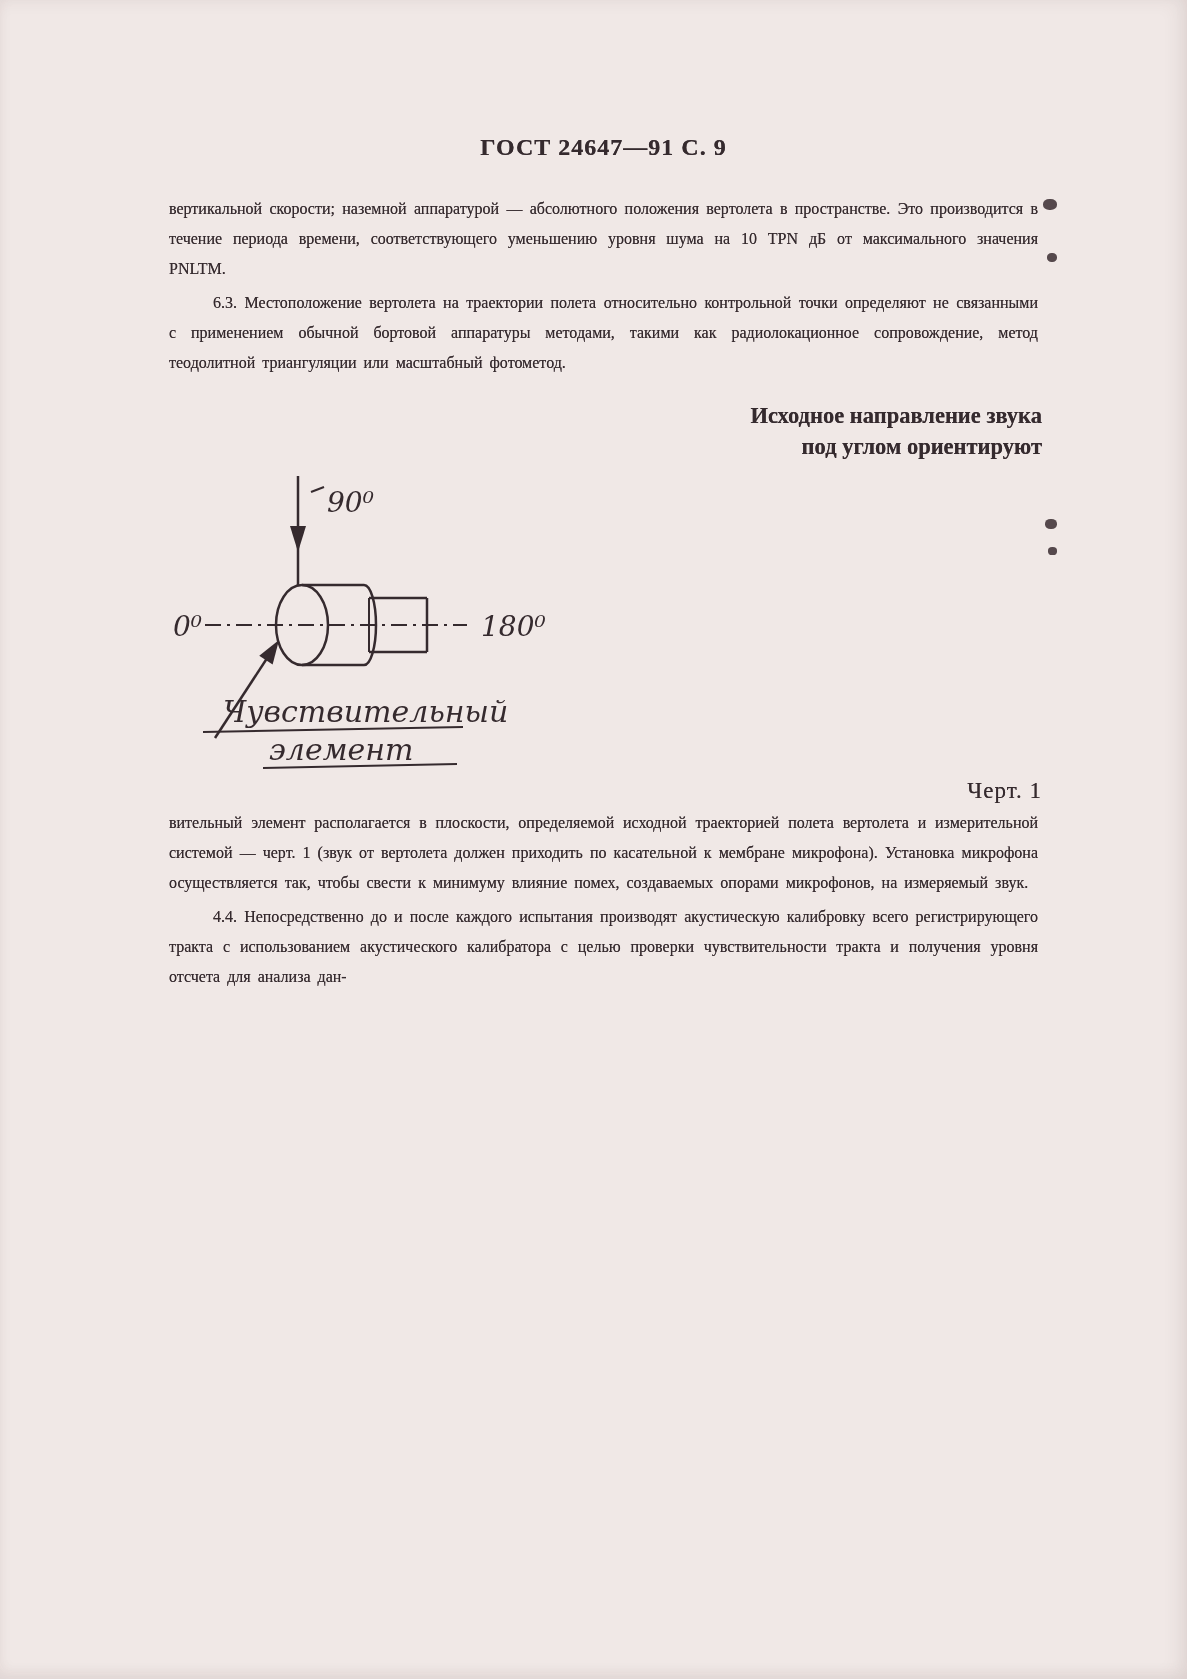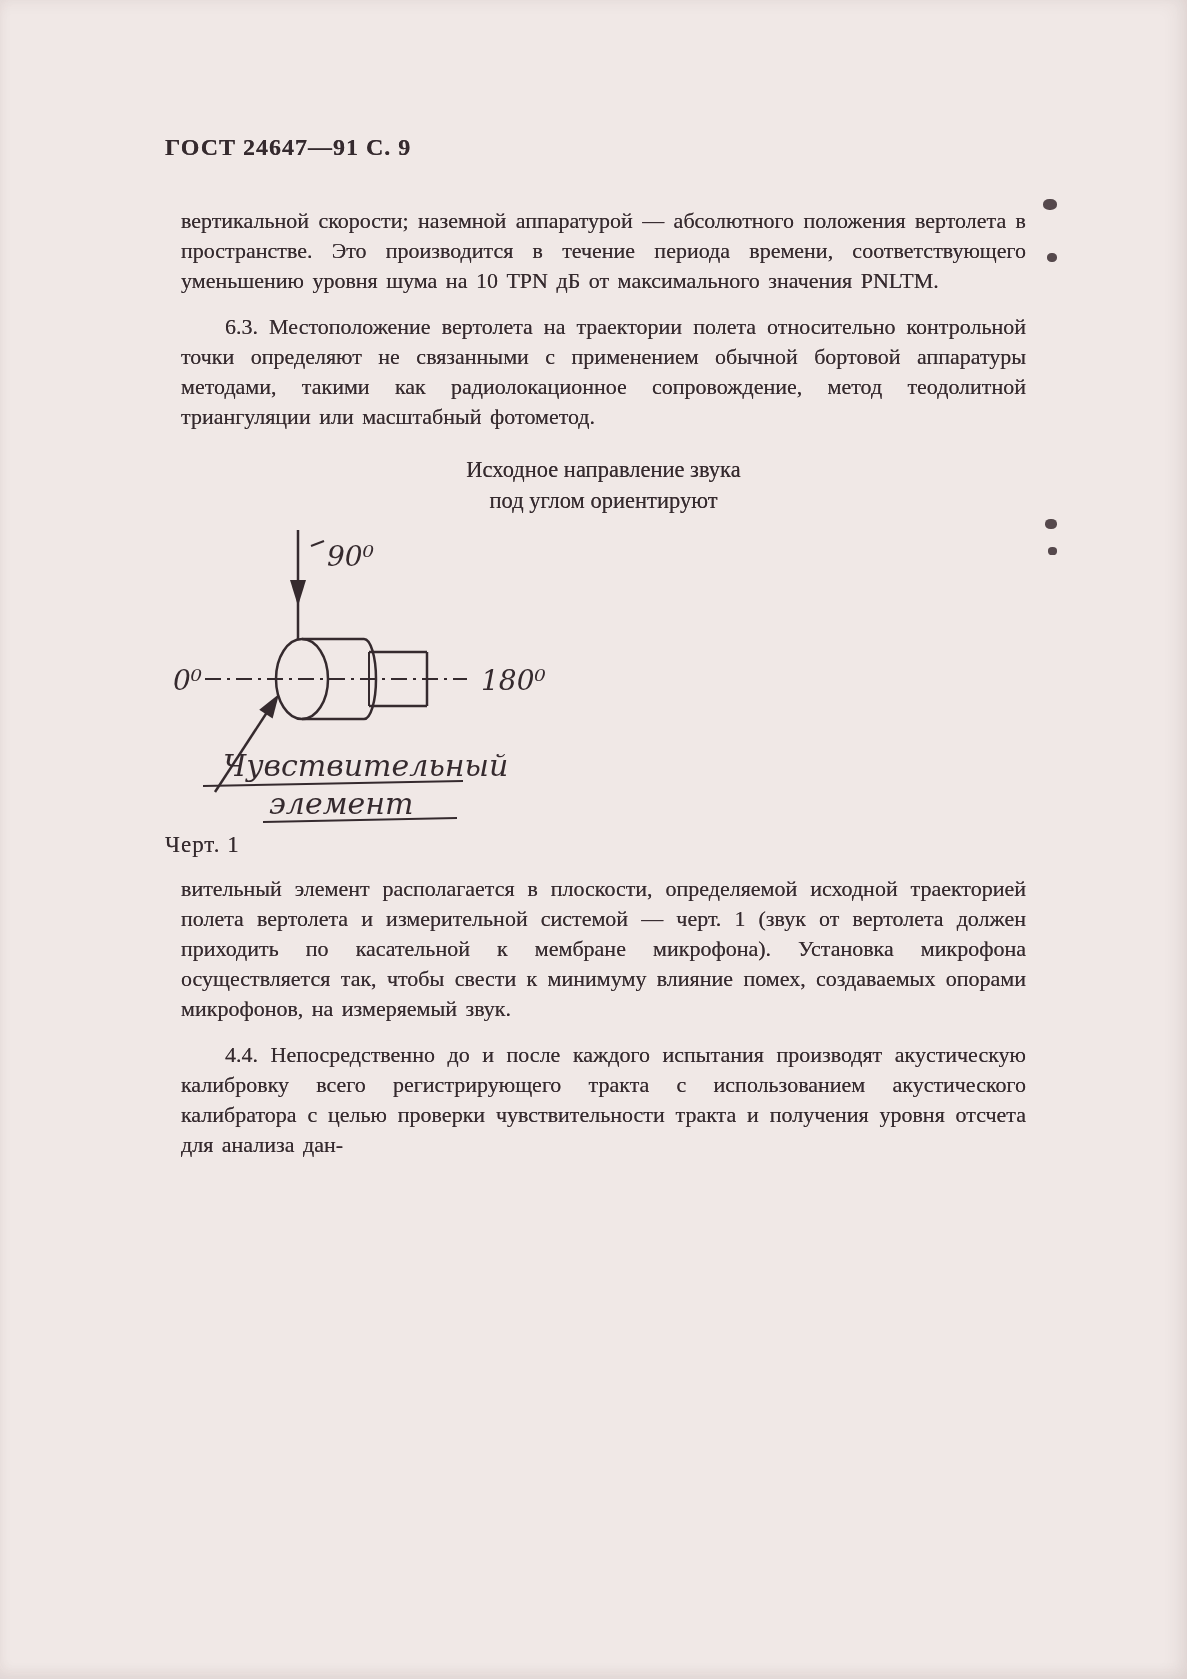--- a/index.html
+++ b/index.html
@@ -10,56 +10,56 @@
     color: #352a2e;
     position: relative;
     overflow: hidden;
   }
   .page {
     position: absolute; inset: 0;
     box-shadow: inset -8px 0 18px rgba(70,45,45,0.07), inset 0 -6px 14px rgba(70,45,45,0.05);
   }
   .header {
     position: absolute; top: 134px; left: 165px; width: 877px;
-    text-align: left;
+    text-align: center;
     font-size: 24px; font-weight: bold; letter-spacing: 1px;
     text-shadow: 0 0 0.5px rgba(53,42,46,0.8);
   }
   .content {
     position: absolute; top: 190px; left: 165px; width: 877px;
   }
   p.body-par {
-    margin: 16px;
-    font-size: 22px;
+    margin: 4px;
+    font-size: 16px;
     line-height: 30px;
     text-align: justify;
     word-spacing: 3px;
     text-shadow: 0 0 0.5px rgba(53,42,46,0.75);
   }
   p.indent { text-indent: 44px; }
   .figure { margin-top: 22px; }
   .fig-title {
-    text-align: center;
-    font-weight: normal;
+    text-align: right;
+    font-weight: bold;
     font-size: 22.5px;
     line-height: 31px;
     text-shadow: 0 0 0.5px rgba(53,42,46,0.8);
   }
   .fig-diagram { text-align: left; margin-top: 8px; }
   .fig-svg { display: inline-block; }
   .fig-svg .hand {
     font-family: "DejaVu Serif", serif;
     font-style: italic;
     font-size: 28px;
     fill: #352a2e;
     stroke: none;
   }
   .fig-svg .hand-big { font-size: 30px; }
   .fig-caption {
-    text-align: left;
+    text-align: right;
     font-size: 23px;
     margin-top: 2px;
     letter-spacing: 1px;
     text-shadow: 0 0 0.5px rgba(53,42,46,0.75);
   }
   .after-figure { margin-top: 34px; }
   .artifact {
     position: absolute;
     background: #3a2c30;
     border-radius: 45%;

